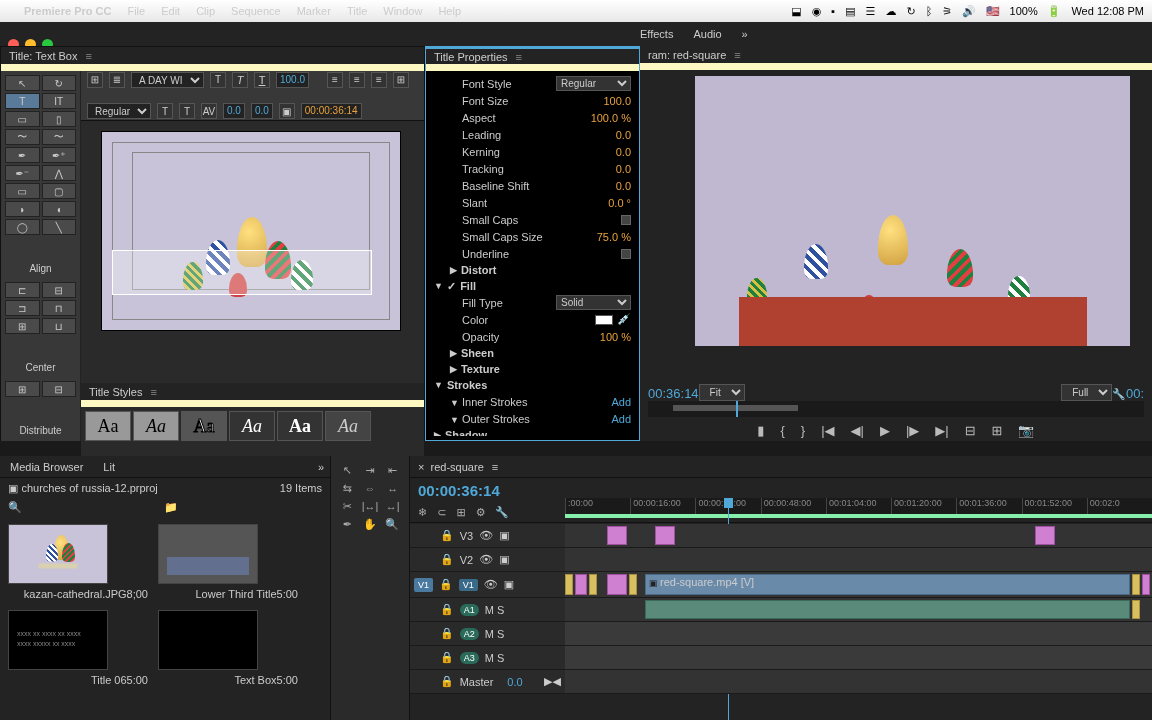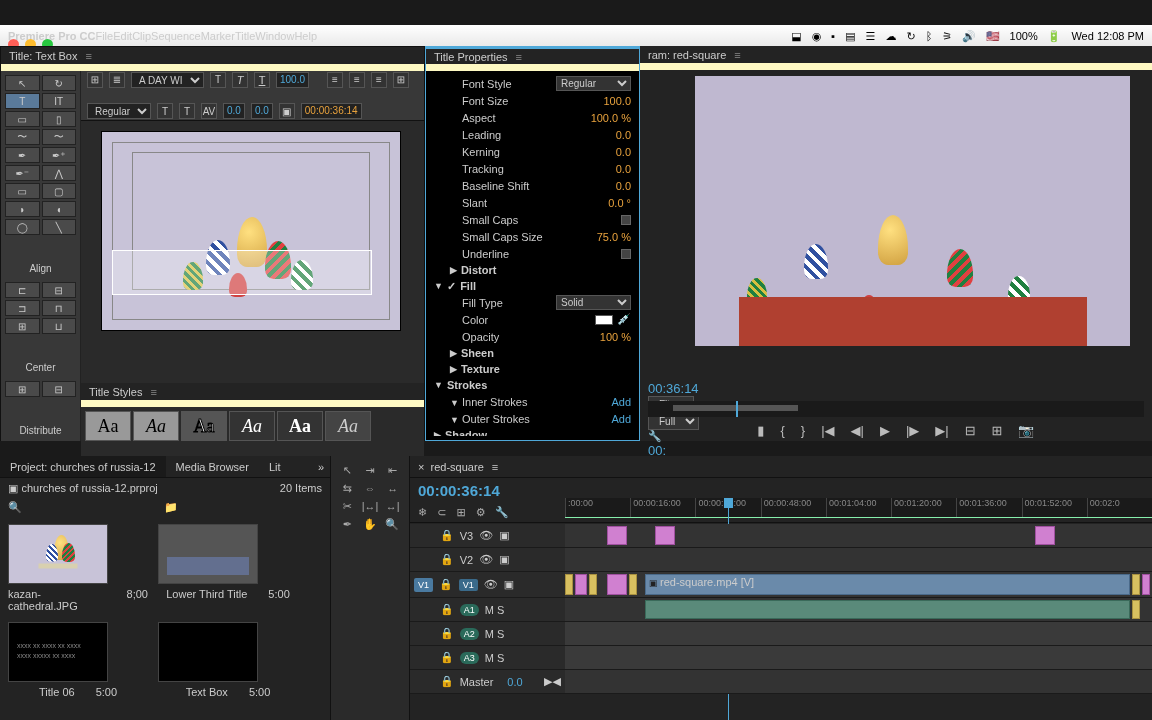--- a/index.html
+++ b/index.html
@@ -1,17 +1,17 @@
 <!DOCTYPE html>
 <html><head>
 <meta charset="utf-8">
 <style>
 * { margin: 0; padding: 0; box-sizing: border-box; font-family: "Lucida Grande", -apple-system, sans-serif; font-size: 11px; color: #ccc; }
 body { background: #1a1a1a; width: 1152px; height: 720px; overflow: hidden; position: relative; }
-.menubar { height: 22px; background: linear-gradient(#fff,#e8e8e8); display: flex; align-items: center; padding: 0 8px; color: #000; font-size: 13px; margin-top: 25px; }
+.menubar { height: 22px; background: linear-gradient(#fff,#e8e8e8); display: flex; align-items: center; padding: 0 8px; gap: 16px; color: #000; font-size: 13px; }
 .menubar .apple { font-size: 15px; }
 .menubar .app-name { font-weight: bold; }
 .menubar .right { margin-left: auto; display: flex; gap: 10px; align-items: center; font-size: 12px; }
 .menubar .right span { color: #000; }
 .tabbar { height: 24px; background: #232323; display: flex; align-items: center; padding-left: 640px; gap: 20px; color: #888; font-size: 11px; }
 .traffic { position: absolute; top: 39px; left: 8px; display: flex; gap: 6px; }
 .traffic div { width: 11px; height: 11px; border-radius: 50%; }
 .tl-red{background:#ff5f57}.tl-yel{background:#ffbd2e}.tl-grn{background:#28c840}
 .workspace { position: absolute; top: 46px; left: 0; right: 0; bottom: 0; }
 
@@ -51,52 +51,52 @@
 .prop-section { display: flex; align-items: center; gap: 4px; height: 16px; font-weight: bold; }
 .prop-sub { margin-left: 16px; }
 .tri { font-size: 9px; }
 .addlink{color:#4fa8d8;}
 
 
 .program { position: absolute; top: 0; left: 640px; right: 0; height: 395px; background: #232323; }
 .program .panel-header { background: transparent; }
 .prog-video { position: absolute; top: 30px; left: 55px; width: 435px; height: 270px; background: #bfb8d0; }
 .prog-controls { position: absolute; bottom: 0; left: 0; right: 0; height: 60px; }
-.prog-time-row { display: flex; justify-content: space-between; align-items: flex-start; padding: 0 8px; height: 20px; flex-direction: column; }
+.prog-time-row { display: flex; justify-content: space-between; align-items: flex-end; padding: 0 8px; height: 20px; }
 .prog-time { color: #4fa8d8; font-size: 13px; }
 .prog-sel { background: #333; border: 1px solid #555; color: #ccc; font-size: 10px; padding: 1px 6px; }
 .prog-scrub { height: 16px; background: #1a1a1a; margin: 0 8px; position: relative; }
 .prog-scrub .bar{position:absolute;top:4px;left:25px;width:125px;height:6px;background:#555;}
 .prog-scrub .head{position:absolute;top:0;left:88px;width:2px;height:16px;background:#4fa8d8;}
 .prog-buttons { display: flex; justify-content: center; gap: 16px; padding-top: 6px; }
 .prog-buttons span { color: #bbb; font-size: 13px; }
 
 
 .project-panel { position: absolute; top: 410px; left: 0; width: 330px; bottom: 0; background: #232323; }
 .proj-tabs { height: 22px; display: flex; align-items: center; border-bottom: 1px solid #111; }
 .proj-tabs .tab { padding: 0 10px; height: 100%; display: flex; align-items: center; }
 .proj-tabs .tab.active { background: #1a1a1a; }
 .proj-info { padding: 4px 8px; color: #999; display: flex; justify-content: space-between; }
 .proj-search { padding: 2px 8px; }
 .proj-items { display: flex; flex-wrap: wrap; gap: 10px; padding: 8px; }
 .proj-item { width: 140px; }
 .proj-thumb { width: 100px; height: 60px; background: #000; border: 1px solid #444; margin-bottom: 4px; position:relative; overflow:hidden;}
 .proj-thumb.light{background:#c8c3d8;}
-.proj-label { display: flex; justify-content: center; font-size: 10px; gap: 21px; }
+.proj-label { display: flex; justify-content: flex-end; font-size: 10px; }
 
 .timeline-tools { position: absolute; top: 410px; left: 330px; width: 80px; bottom: 0; background: #2a2a2a; border-left: 1px solid #111; border-right: 1px solid #111; }
 .tl-tools-grid { display: grid; grid-template-columns: repeat(3,1fr); gap: 2px; padding: 6px; }
 .tl-tools-grid div { height: 16px; display:flex;align-items:center;justify-content:center;font-size:11px;color:#aaa; }
 
 .timeline { position: absolute; top: 410px; left: 410px; right: 0; bottom: 0; background: #232323; }
 .tl-header { height: 22px; display: flex; align-items: center; padding: 0 8px; border-bottom: 1px solid #111; }
 .tl-time { padding: 4px 8px; color: #4fa8d8; font-size: 15px; font-weight: bold; }
 .tl-toolbar { height: 20px; display: flex; align-items: center; gap: 10px; padding: 0 8px; border-bottom: 1px solid #111; }
 .tl-toolbar span { font-size: 11px; color: #aaa; }
-.tl-ruler { position: absolute; top: 42px; left: 155px; right: 0; height: 20px; background: #1a1a1a; border-bottom: 1px solid #86efac; display: flex; }
+.tl-ruler { position: absolute; top: 42px; left: 155px; right: 0; height: 20px; background: #1a1a1a; border-bottom: 4px solid #86efac; display: flex; }
 .tl-ruler span { flex: 1; font-size: 9px; color: #888; border-left: 1px solid #444; padding-left: 2px; }
 .tl-ruler .playhead{position:absolute;top:0;left:163px;width:1px;height:250px;background:#4fa8d8;}
 .tl-ruler .playhead::before{content:'';position:absolute;top:0;left:-4px;width:9px;height:10px;background:#4fa8d8;}
 .tl-tracks { position: absolute; top: 68px; left: 0; right: 0; bottom: 0; }
 .track-row { height: 24px; display: flex; border-bottom: 1px solid #1a1a1a; }
 .track-row.v1{height:26px}
 .track-head { width: 155px; background: #2a2a2a; display: flex; align-items: center; gap: 6px; padding: 0 4px; font-size: 10px; }
 .track-head .badge { background: #3a6a8a; color: #fff; padding: 1px 4px; border-radius: 2px; font-size: 9px; }
 .track-head .badge.a { background: #2a6a5a; border-radius: 6px; }
 .track-head .badge.src { background: #4a7aa0; padding: 2px 4px; }
@@ -413,28 +413,27 @@
       <span>▶|</span>
       <span>⊟</span>
       <span>⊞</span>
       <span>📷</span>
     </div>
   </div>
 </div>
 
 <div class="project-panel">
   <div class="proj-tabs">
-    <span class="tab active">Project: churches of russia-12</span>
     <span class="tab">Media Browser</span>
     <span class="tab">Lit</span>
     <span style="margin-left:auto;padding:0 6px">»</span>
   </div>
   <div class="proj-info">
     <span><span>▣</span> <span>churches of russia-12.prproj</span></span>
-    <span>20 Items</span>
+    <span>19 Items</span>
   </div>
   <div class="proj-search">
     <span>🔍</span>
     <span style="margin-left:140px">📁</span>
   </div>
   <div class="proj-items">
     <div class="proj-item">
       <div class="proj-thumb light">
             <div class="cathedral" style="transform:scale(0.5);transform-origin:center">
               <div class="onion d1"></div>

